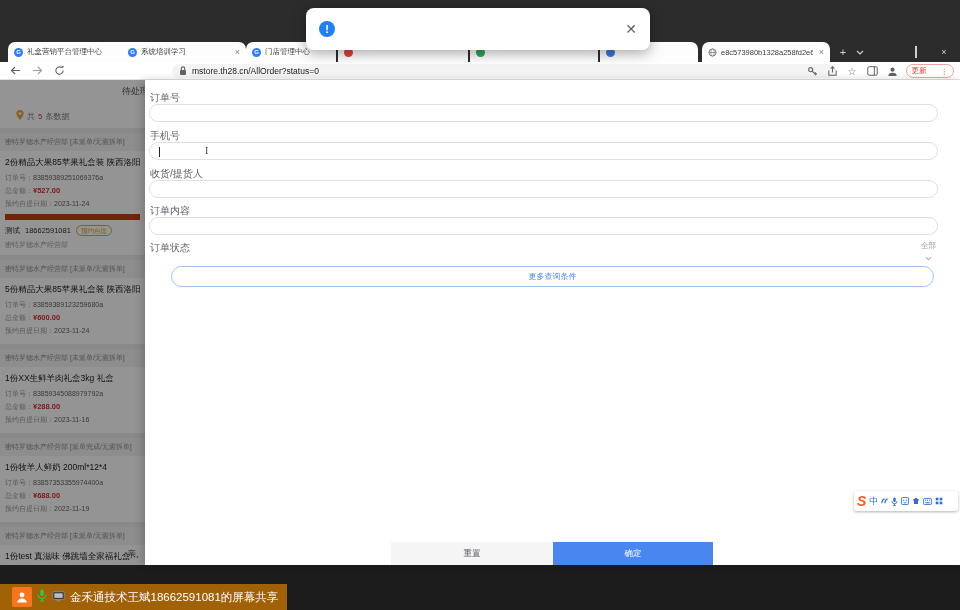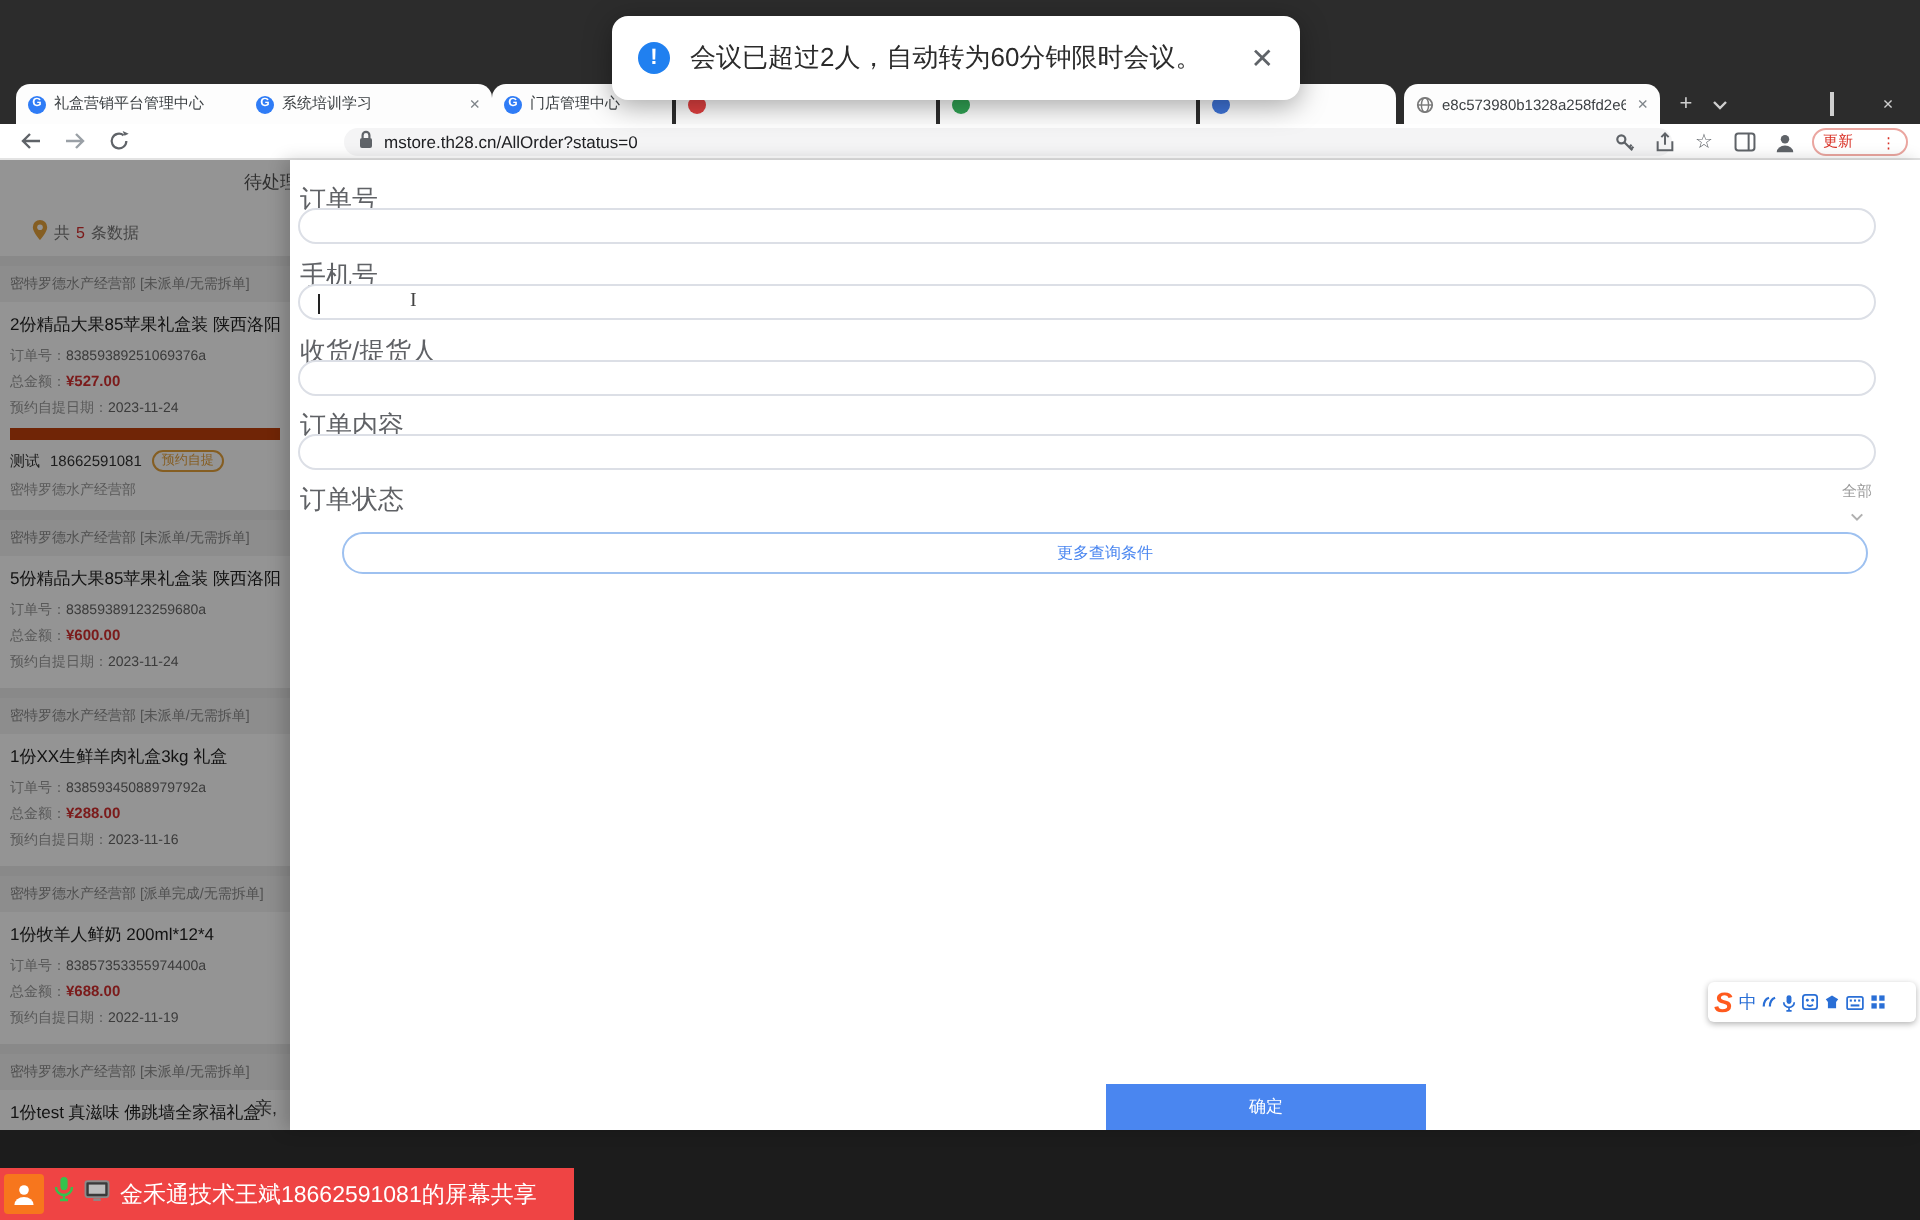--- a/index.html
+++ b/index.html
@@ -53,21 +53,21 @@
           display:flex; align-items:center; gap:5px; }
   .badge { border:1px solid #e6a23c; color:#e6a23c; border-radius:7px; font-size:6.5px; padding:0 4px; line-height:9px; }
   .store { font-size:7px; color:#9a9a9a; margin-top:4px; }
   .floating-txt { position:absolute; left:127px; top:468px; font-size:9px; color:#444; }
 
   .dim { position:absolute; inset:0; background:rgba(0,0,0,0.42); z-index:2; }
 
   
   .drawer { position:absolute; left:145px; top:0; width:815px; height:100%; background:#fff; z-index:3;
             box-shadow:-3px 0 8px rgba(0,0,0,0.18); }
-  .f-label { position:absolute; left:5px; font-size:13px; color:#606266; }
+  .f-label { position:absolute; left:5px; font-size:10px; color:#606266; }
   .f-input { position:absolute; left:4px; right:22px; height:18px; border:1px solid #dcdfe6; border-radius:9px;
              background:#fff; font-size:8px; color:#333; padding:0 8px; outline:none; width:calc(100% - 26px); }
   .caret { position:absolute; left:9px; top:4px; width:1px; height:10px; background:#222; }
   .ibeam { position:absolute; left:55px; top:2px; font-family:"Liberation Serif","DejaVu Serif",serif;
            font-size:10px; color:#444; }
   .statusrow { position:absolute; right:24px; font-size:7.5px; color:#9a9a9a; display:flex; align-items:center; gap:3px; }
   .morebtn { position:absolute; left:26px; right:26px; top:186px; height:21px; border:1px solid #9ec1f0;
              border-radius:11px; color:#4a86f0; font-size:8px; display:flex; align-items:center;
              justify-content:center; background:#fff; }
   .btnrow { position:absolute; bottom:0; left:0; width:100%; height:23px; }
@@ -75,22 +75,22 @@
   .btn.reset { left:246px; width:162px; background:#f5f5f5; color:#5f6368; }
   .btn.confirm { left:408px; width:160px; background:#4a86f0; color:#fff; }
 
   
   .sogou { position:absolute; right:2px; bottom:54px; width:104px; height:20px; background:#fff; z-index:5;
            border-radius:3px; box-shadow:0 1px 3px rgba(0,0,0,0.3); display:flex; align-items:center; gap:3px; padding:0 3px; }
   .slogo { color:#ff5a1e; font-weight:bold; font-size:14px; font-style:italic; line-height:1; }
   .sic { color:#2a6fd6; font-size:9px; line-height:1; display:flex; align-items:center; justify-content:center; }
 
   
-  .sharebar { position:absolute; left:0; bottom:0; width:287px; height:26px; background:#ef4444; z-index:6;
-              display:flex; align-items:center; gap:5px; padding-left:2px; }
+  .sharebar { position:absolute; left:0; bottom:0; width:287px; height:26px; background:#a16207; z-index:6;
+              display:flex; align-items:center; gap:5px; padding-left:12px; }
   .avatarbox { width:20px; height:20px; background:#f7761d; border-radius:2px; display:flex;
                align-items:center; justify-content:center; flex:none; }
   .sharetext { color:#fff; font-size:11.5px; white-space:nowrap; }
 
   
   .toast { position:absolute; left:306px; top:8px; width:344px; height:42px; background:#fff; border-radius:8px;
            box-shadow:0 3px 14px rgba(0,0,0,0.35); display:flex; align-items:center; padding:0 13px; z-index:10; }
   .info-ic { width:16px; height:16px; border-radius:50%; background:#2080f0; color:#fff; font-size:11px;
              font-weight:bold; display:flex; align-items:center; justify-content:center; flex:none; }
   .toast-txt { font-size:13px; color:#2b2b2b; margin-left:10px; white-space:nowrap; }
@@ -304,20 +304,21 @@
       <div class="statusrow" style="top:161px;flex-direction:column;">
         <span>全部</span>
         <span>
           <svg width="7" height="5" viewBox="0 0 8 5">
               <polyline points="1,1 4,4 7,1" fill="none" stroke="#b0b0b0" stroke-width="1.2"></polyline>
             </svg>
         </span>
       </div>
       <div class="morebtn">更多查询条件</div>
       <div class="btnrow">
+        <div class="btn reset">重置</div>
         <div class="btn confirm">确定</div>
       </div>
     </div>
 
     <div class="sogou">
       <span class="slogo">S</span>
       <span class="sic">中</span>
       <span class="sic">
         <svg width="7" height="7" viewBox="0 0 8 8">
             <path d="M1 6 Q1 2 4 1 M4.5 6 Q4.5 2 7.5 1" fill="none" stroke="#2a6fd6" stroke-width="1.3"></path>
@@ -380,17 +381,16 @@
           <rect x="0.7" y="0.7" width="12.6" height="8.6" rx="1.2" fill="#3a3a3a" stroke="#8a8a8a" stroke-width="1"></rect>
           <rect x="2.5" y="2.5" width="9" height="5" fill="#bdbdbd"></rect>
           <rect x="5" y="10" width="4" height="1.4" fill="#8a8a8a"></rect>
         </svg>
     </span>
     <span class="sharetext">金禾通技术王斌18662591081的屏幕共享</span>
   </div>
 
   <div class="toast">
     <span class="info-ic">!</span>
-    <span class="toast-txt">会议已超过2人，自动转为60分钟限时会议。</span>
     <span class="toast-close">✕</span>
   </div>
 
 </div>
 
 </body></html>

